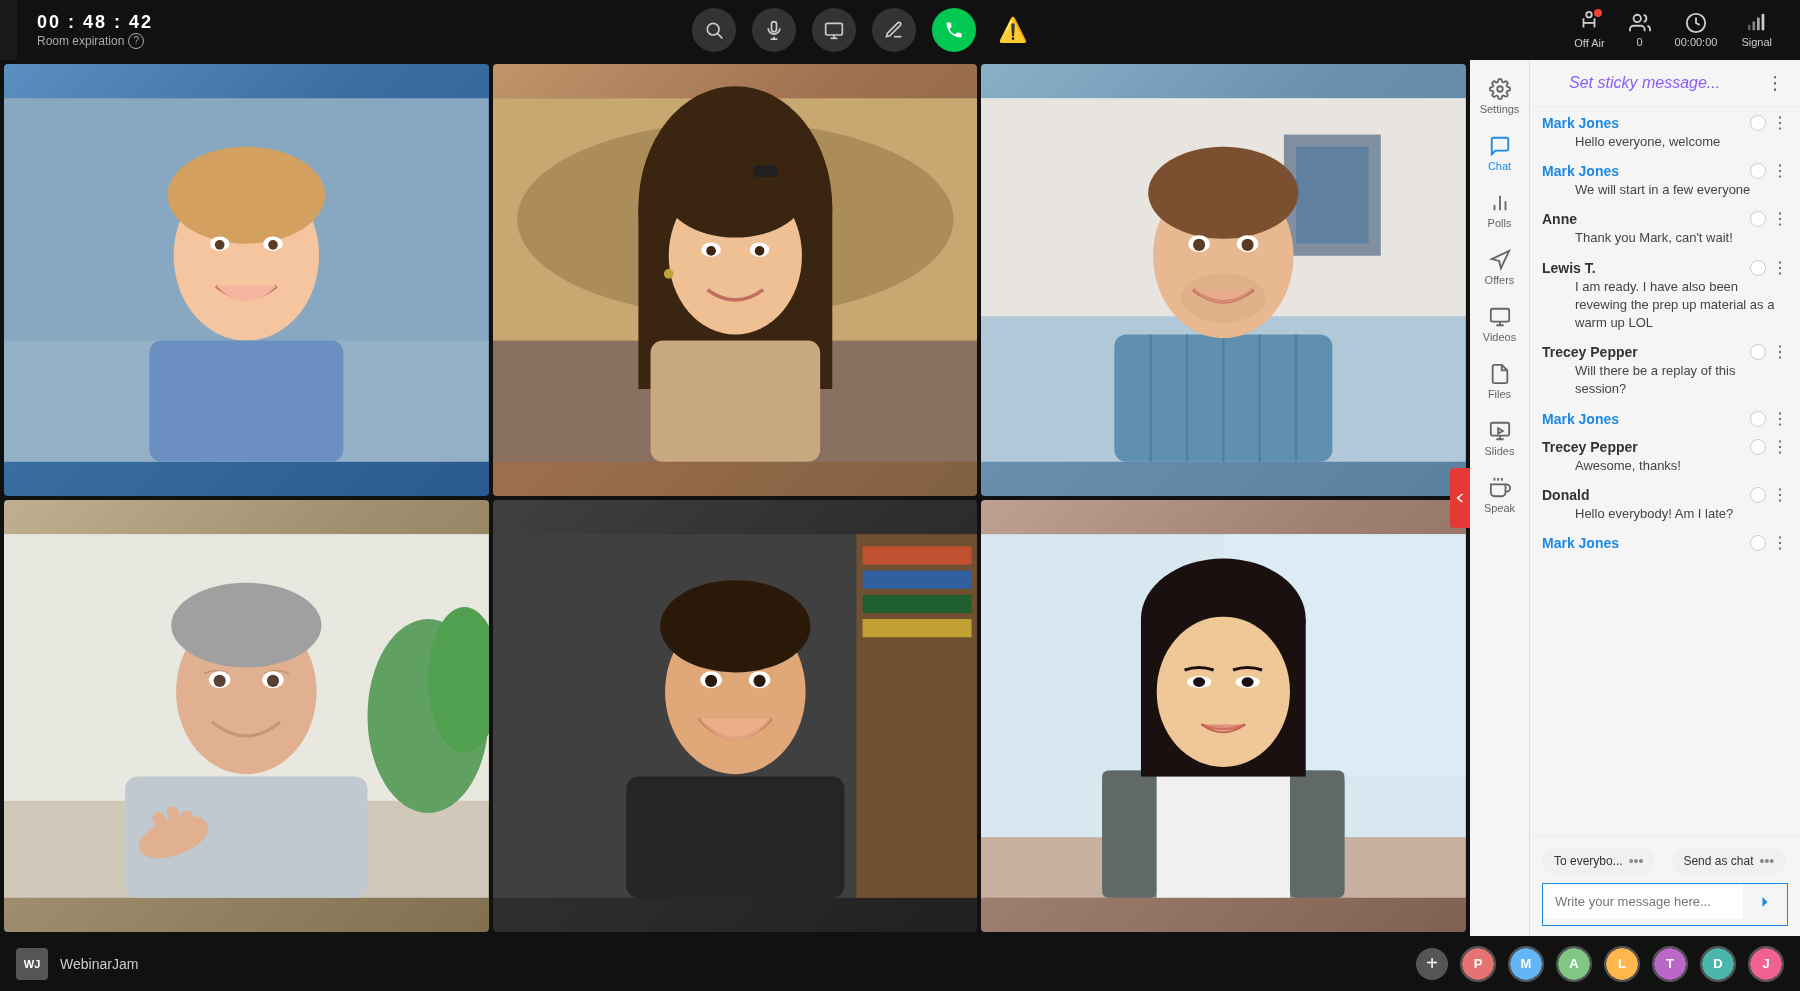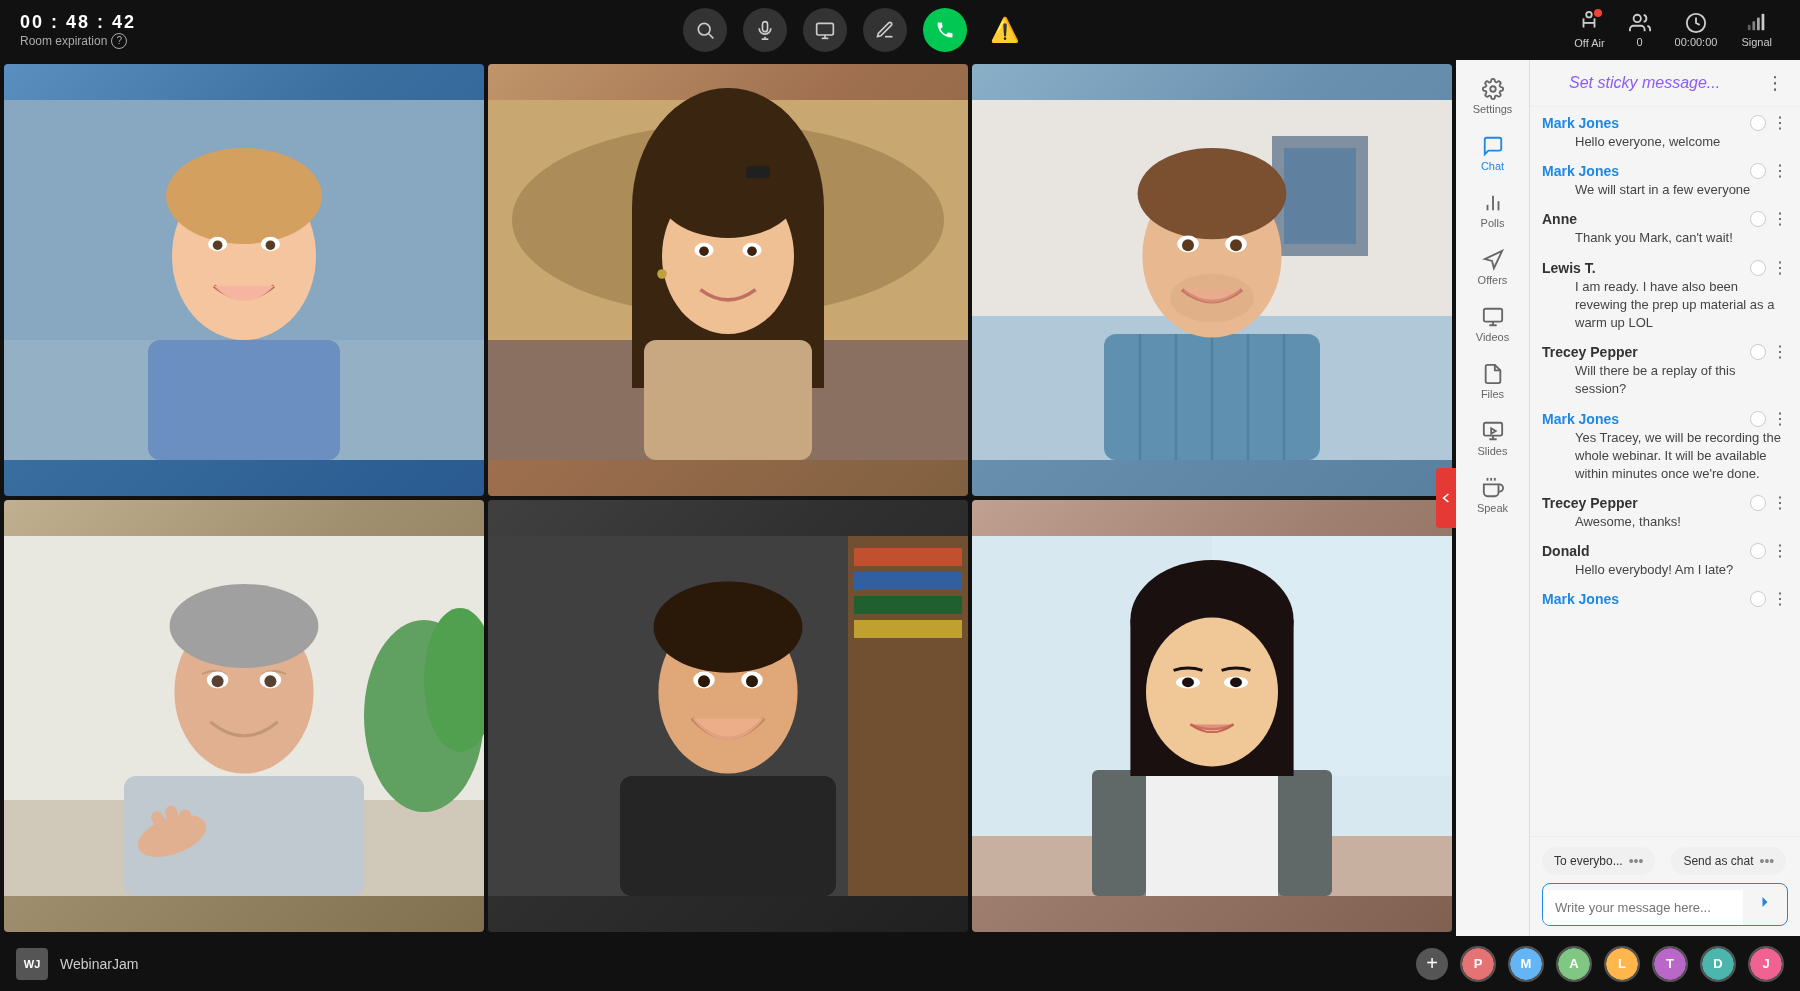--- a/index.html
+++ b/index.html
@@ -15,20 +15,21 @@
 
     
     #top-bar {
       height: 60px;
       background: #111;
       display: flex;
       align-items: center;
       justify-content: space-between;
       padding: 0 20px;
       flex-shrink: 0;
+      margin-left: 17px;
     }
 
     #timer-section {
       display: flex;
       flex-direction: column;
       align-items: flex-start;
       color: #ccc;
     }
 
     #timer {
@@ -130,21 +131,21 @@
     }
 
     #video-container {
       flex: 1;
       position: relative;
       display: flex;
     }
 
     
     #sidebar-nav {
-      width: 74px;
+      width: 60px;
       background: #f5f5f5;
       display: flex;
       flex-direction: column;
       align-items: center;
       padding-top: 10px;
       gap: 4px;
       border-right: 1px solid #ddd;
       flex-shrink: 0;
     }
 
@@ -299,23 +300,23 @@
       font-size: 12px;
       cursor: pointer;
       display: flex;
       align-items: center;
       gap: 6px;
       color: #333;
     }
 
     #chat-input-area {
       display: flex;
-      align-items: flex-end;
+      align-items: flex-start;
       border: 1.5px solid #1e88e5;
-      border-radius: 8px;
+      border-radius: 0;
       overflow: hidden;
     }
 
     #chat-input {
       flex: 1;
       border: none;
       outline: none;
       padding: 10px 12px;
       font-size: 13px;
       color: #aaa;
@@ -854,21 +855,20 @@
         </div>
 
         <div class="chat-msg">
           <div class="msg-header">
             <span class="msg-sender highlight">Mark Jones</span>
             <div class="msg-actions">
               <div class="msg-circle"></div>
               <button class="msg-dots">⋮</button>
             </div>
           </div>
-          <div class="msg-text">Yes Tracey, we will be recording the whole webinar. It will be available within minutes once we're done.</div>
         </div>
 
         <div class="chat-msg">
           <div class="msg-header">
             <span class="msg-sender">Trecey Pepper</span>
             <div class="msg-actions">
               <div class="msg-circle"></div>
               <button class="msg-dots">⋮</button>
             </div>
           </div>

